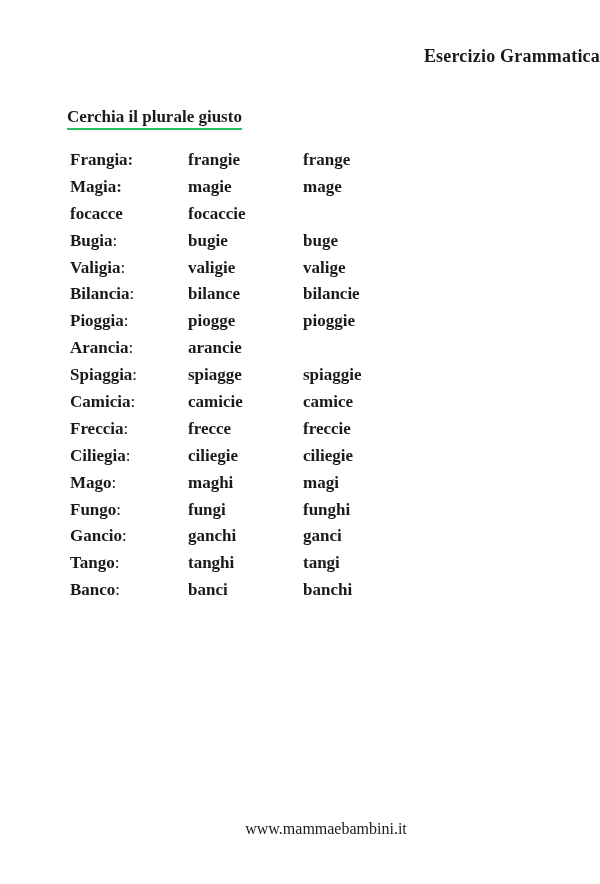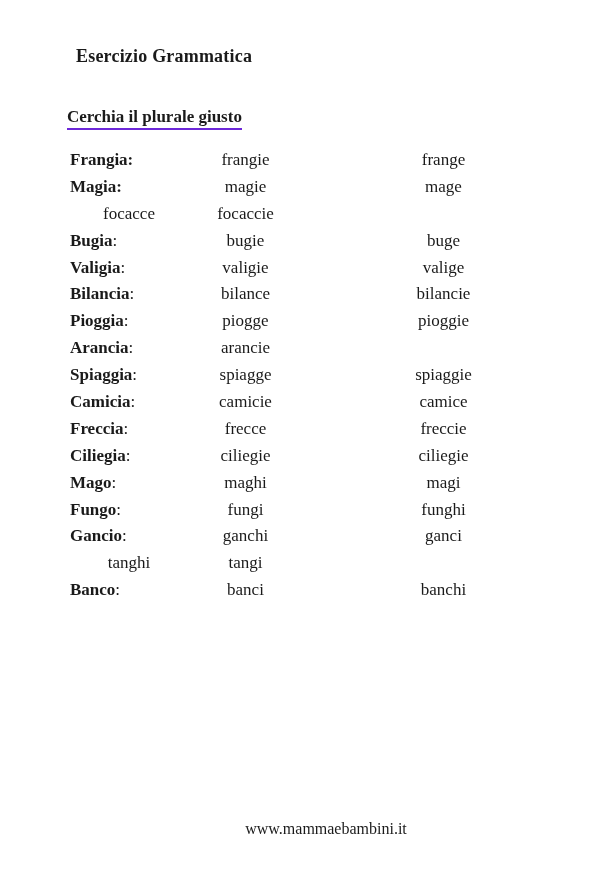--- a/index.html
+++ b/index.html
@@ -17,40 +17,40 @@
   }
   .page {
     position: absolute;
     inset: 0;
   }
   .doc-title {
     position: absolute;
     top: 46px;
     left: 0;
     right: 0;
-    text-align: left;
+    text-align: right;
     padding-left: 76px; 
     font-size: 18px;
     font-weight: bold;
     letter-spacing: 0.2px;
     line-height: 20px;
     white-space: nowrap;
   }
   .section-heading-wrap {
     position: absolute;
     top: 107px;
     left: 67px;
   }
   .section-heading {
     display: inline-block;
     font-size: 17px;
     font-weight: bold;
     line-height: 19px;
     padding-bottom: 2px;
-    border-bottom: 2px solid #6d28d9;
+    border-bottom: 2px solid #22c55e;
     white-space: nowrap;
   }
   .rows {
     position: absolute;
     top: 147px;
     left: 70px;
     right: 16px;
   }
   .row {
     display: grid;
@@ -64,22 +64,21 @@
   .row .word {
     font-weight: bold;
   }
   .row .colon {
     font-weight: normal;
   }
   .row .colon.bold-colon {
     font-weight: bold;
   }
   .row .option {
-    font-weight: normal;
-    text-align: center;
+    font-weight: bold;
   }
   .footer {
     position: absolute;
     top: 820px;
     left: 0;
     right: 0;
     text-align: center;
     padding-left: 52px;
     font-size: 16px;
     line-height: 18px;
@@ -181,20 +180,21 @@
     <span class="option">funghi</span>
   </div>
 
   <div class="row">
     <span><span class="word">Gancio</span><span class="colon">:</span></span>
     <span class="option">ganchi</span>
     <span class="option">ganci</span>
   </div>
 
   <div class="row">
+    <span><span class="word">Tango</span><span class="colon">:</span></span>
     <span class="option">tanghi</span>
     <span class="option">tangi</span>
   </div>
 
   <div class="row">
     <span><span class="word">Banco</span><span class="colon">:</span></span>
     <span class="option">banci</span>
     <span class="option">banchi</span>
   </div>
 </div>

